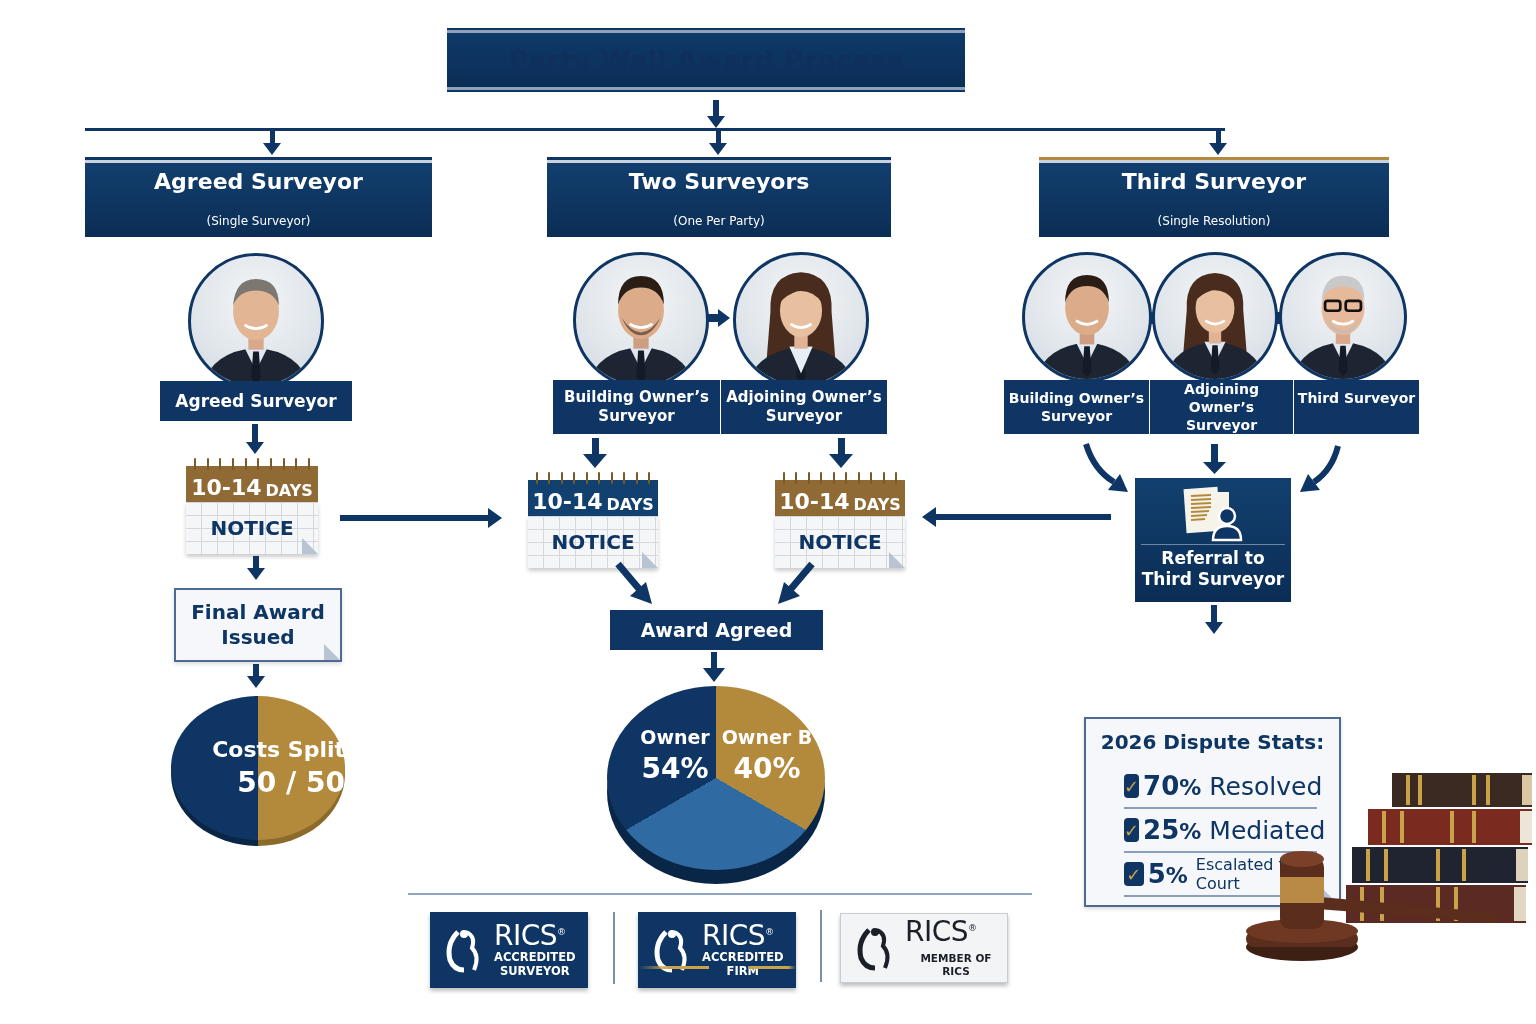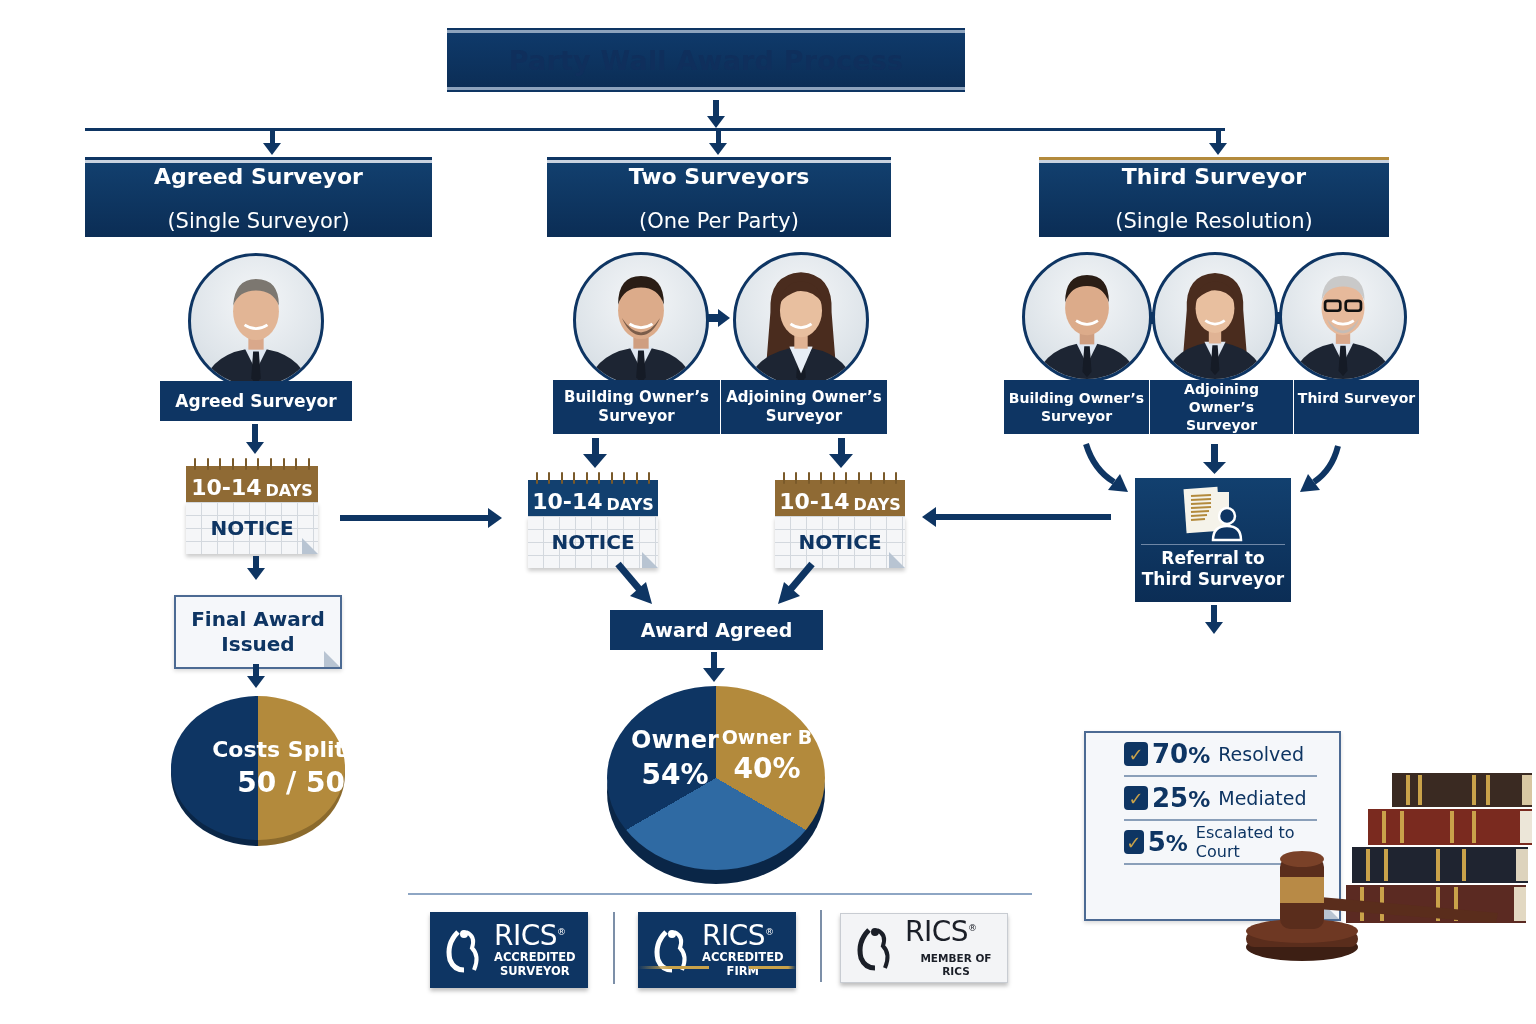--- a/index.html
+++ b/index.html
@@ -7,45 +7,45 @@
   body { position: relative; font-family: "DejaVu Sans", "Liberation Sans", sans-serif; color: #0f2f5c; }
   .abs { position: absolute; }
   .navy { background: #0e3563; color: #fff; }
   .hdr { border-top: 3px solid #0e3563; box-shadow: inset 0 3px 0 #c9d3e0; }
   .center { display: flex; flex-direction: column; align-items: center; justify-content: center; text-align: center; }
   .title-box { left: 447px; top: 28px; width: 518px; height: 64px; font-size: 27px; font-weight: bold; letter-spacing: 0.2px;
     background: linear-gradient(#0f3a6b, #0b2d55); border-top: 2px solid #0e3563; border-bottom: 2px solid #0e3563;
     box-shadow: inset 0 3px 0 #8da3bd, inset 0 -3px 0 #8da3bd; }
   .col-hdr { height: 80px; background: linear-gradient(#12406f, #0b2d55); color: #fff; }
   .col-hdr .h1 { font-size: 22px; font-weight: bold; }
-  .col-hdr .h2 { font-size: 21px; margin-top: 20px; }
+  .col-hdr .h2 { font-size: 12px; margin-top: 20px; }
   .line { background: #0e3563; }
   .arrow-down { width: 0; height: 0; border-left: 9px solid transparent; border-right: 9px solid transparent; border-top: 12px solid #0e3563; }
   .avatar { width: 136px; height: 136px; border-radius: 50%; border: 3px solid #0e3563; overflow: hidden;
     background: radial-gradient(circle at 50% 35%, #f4f6f8 0%, #dfe5ea 60%, #cfd8df 100%); }
   .avatar svg { width: 100%; height: 100%; display: block; }
   .label-box { background: #0e3563; color: #fff; font-weight: bold; font-size: 15px; line-height: 1.3; }
   .cal { width: 132px; height: 88px; }
   .cal-top { height: 36px; display: flex; align-items: flex-end; justify-content: center; color: #fff; font-weight: bold; font-size: 22px; padding-bottom: 2px; position: relative; }
   .cal-top .days { font-size: 16px; margin-left: 4px; }
   .cal-rings { position: absolute; top: -8px; left: 8px; right: 8px; display: flex; justify-content: space-between; }
   .cal-rings i { display: block; width: 2px; height: 12px; background: #7a5a2a; border-radius: 1px; }
   .cal-body { height: 52px; background:
       repeating-linear-gradient(90deg, transparent 0 15px, #d3d8de 15px 16px),
       repeating-linear-gradient(0deg, transparent 0 12px, #d3d8de 12px 13px), #f5f6f8;
     display: flex; align-items: center; justify-content: center; font-weight: bold; font-size: 20px; color: #0e3563;
     box-shadow: 0 3px 4px rgba(0,0,0,0.2); position: relative; }
   .curl { position: absolute; right: 0; bottom: 0; width: 0; height: 0; border-left: 16px solid #b8c4d2; border-top: 16px solid transparent; }
-  .paper { background: #f5f7fa; border: 2px solid #4c6a93; box-shadow: 0 2px 4px rgba(0,0,0,0.15); position: relative; margin-top: 7px; }
+  .paper { background: #f5f7fa; border: 2px solid #4c6a93; box-shadow: 0 2px 4px rgba(0,0,0,0.15); position: relative; }
   .stat-row { display: flex; align-items: center; height: 44px; border-bottom: 2px solid #8a9fb9; margin: 0 22px 0 38px; }
   .stat-row:last-child { border-bottom: none; }
   .check { width: 24px; height: 24px; background: #0e3563; border-radius: 4px; color: #c9a24a; font-size: 18px; font-weight: bold; display: flex; align-items: center; justify-content: center; margin-right: 4px; }
   .stat-pct { font-size: 26px; font-weight: bold; color: #0e3563; }
   .stat-pct .pc { font-size: 22px; font-weight: bold; }
-  .stat-txt { font-size: 19px; color: #0e3563; margin-left: 8px; }
+  .stat-txt { font-size: 25px; color: #0e3563; margin-left: 8px; }
   .badge { height: 76px; display: flex; align-items: center; padding-left: 12px; box-shadow: 0 3px 4px rgba(0,0,0,0.25); }
   .badge .logo { width: 48px; height: 48px; margin-right: 4px; }
   .badge .brand { font-size: 28px; font-weight: normal; letter-spacing: -0.5px; line-height: 1; }
   .badge .sub { font-size: 11.5px; font-weight: bold; line-height: 1.25; text-align: center; }
   .vsep { width: 2px; background: #7c8fa8; }
 </style>
 </head>
 <body>
 
 <div class="abs title-box center">
@@ -242,21 +242,21 @@
 <div class="abs label-box center" style="left:610px;top:610px;width:213px;height:40px;font-size:19px;">
   <span>Award Agreed</span>
 </div>
 <div class="abs line" style="left:711px;top:652px;width:6px;height:18px;"></div>
 <div class="abs" style="left:703px;top:668px;width:0;height:0;border-left:11px solid transparent;border-right:11px solid transparent;border-top:14px solid #0e3563;"></div>
 
 <div class="abs" style="left:607px;top:686px;width:218px;height:198px;">
   <div class="abs" style="left:0;top:14px;width:218px;height:184px;border-radius:50%;background:#0a2647;"></div>
   <div class="abs" style="left:0;top:0;width:218px;height:184px;border-radius:50%;background:conic-gradient(#b38a3c 0deg 120deg, #2f6aa3 120deg 240deg, #0e3563 240deg 360deg);"></div>
   <div class="abs center" style="left:18px;top:40px;width:100px;color:#fff;font-weight:bold;">
-    <div style="font-size:24px;">Owner</div>
+    <div style="font-size:19px;">Owner</div>
     <div style="font-size:28px;margin-top:4px;">54%</div>
   </div>
   <div class="abs center" style="left:110px;top:40px;width:100px;color:#fff;font-weight:bold;">
     <div style="font-size:19px;">Owner B</div>
     <div style="font-size:28px;margin-top:4px;">40%</div>
   </div>
 </div>
 
 <div class="abs line" style="left:1140px;top:312px;width:160px;height:12px;"></div>
 <div class="abs avatar" style="left:1022px;top:252px;width:130px;height:130px;">
@@ -331,20 +331,21 @@
   <div class="abs" style="left:6px;top:66px;width:144px;height:1px;background:#6f87a6;"></div>
   <div class="abs center" style="left:0;top:70px;width:156px;font-weight:bold;font-size:17px;line-height:1.25;">
     <div>Referral to</div>
     <div>Third Surveyor</div>
   </div>
 </div>
 <div class="abs line" style="left:1211px;top:605px;width:6px;height:18px;"></div>
 <div class="abs arrow-down" style="left:1205px;top:622px;"></div>
 
 <div class="abs paper" style="left:1084px;top:643px;width:257px;height:190px;">
+  <div class="center" style="height:46px;font-weight:bold;font-size:20px;color:#0e3563;">2026 Dispute Stats:</div>
   <div class="stat-row">
     <span class="check">✓</span>
     <span class="stat-pct"><span>70</span><span class="pc">%</span></span>
     <span class="stat-txt">Resolved</span>
   </div>
   <div class="stat-row">
     <span class="check">✓</span>
     <span class="stat-pct"><span>25</span><span class="pc">%</span></span>
     <span class="stat-txt">Mediated</span>
   </div>

